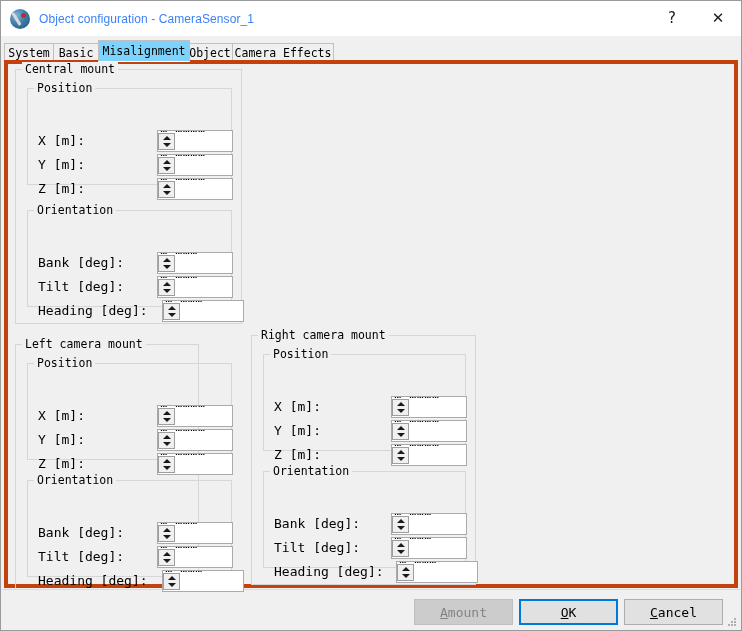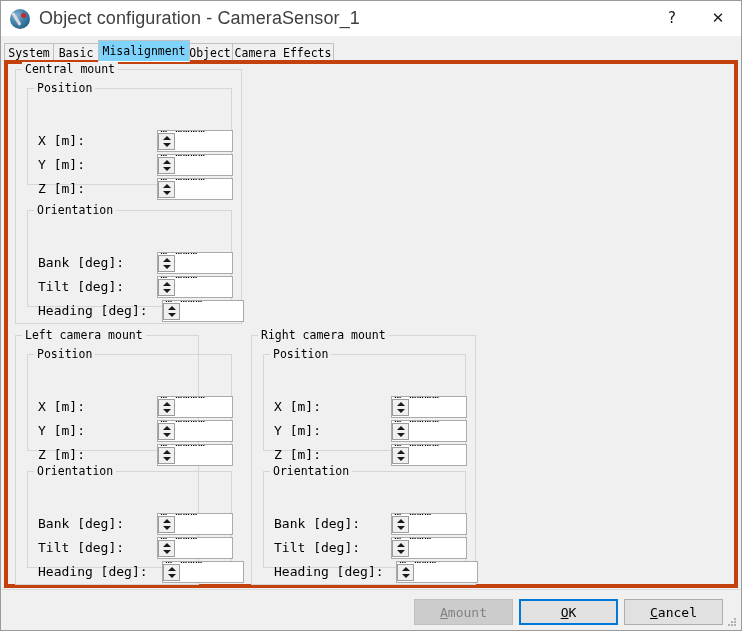--- a/index.html
+++ b/index.html
@@ -32,21 +32,21 @@
   }
   .win-icon:before{
     content:"";position:absolute;left:5px;top:3px;width:3px;height:14px;
     background:#d8d8dd;transform:rotate(-32deg);border-radius:1px;
   }
   .win-icon:after{
     content:"";position:absolute;left:11px;top:4px;width:5px;height:5px;
     background:#c9272d;border-radius:50%;
   }
   .win-title{
-    font-size:18px;color:#404040;letter-spacing:.1px;white-space:nowrap;
+    font-size:12px;color:#3b82f6;letter-spacing:.1px;white-space:nowrap;
   }
   .caption-btns{margin-left:auto;display:flex;height:35px;}
   .cap-btn{
     width:46px;height:35px;display:flex;align-items:center;justify-content:center;
     font-size:15px;color:#1a1a1a;
   }
   .cap-btn.close{width:46px;}
   .cap-glyph{font-family:"DejaVu Sans", sans-serif;font-size:15px;line-height:1;}
 
   
@@ -300,21 +300,21 @@
                 </div>
               <div class="ar">
                   <i class="tri-down"></i>
                 </div>
             </div>
           </div>
         </div>
       </div>
     </div>
 
-    <div class="group" style="left:7px;top:271px;width:184px;height:250px;text-decoration:underline;">
+    <div class="group" style="left:7px;top:280px;width:184px;height:250px;text-decoration:underline;">
       <div class="glabel">Left camera mount</div>
 
       <div class="group" style="left:11px;top:18px;width:205px;height:97px;">
         <div class="glabel">Position</div>
 
         <div class="row" style="left:10px;top:17px;width:190px;">
           <div class="rlabel">X [m]:</div>
           <div class="spin" style="left:119px;width:76px;">
             <div class="val">0.0000</div>
             <div class="btns">

